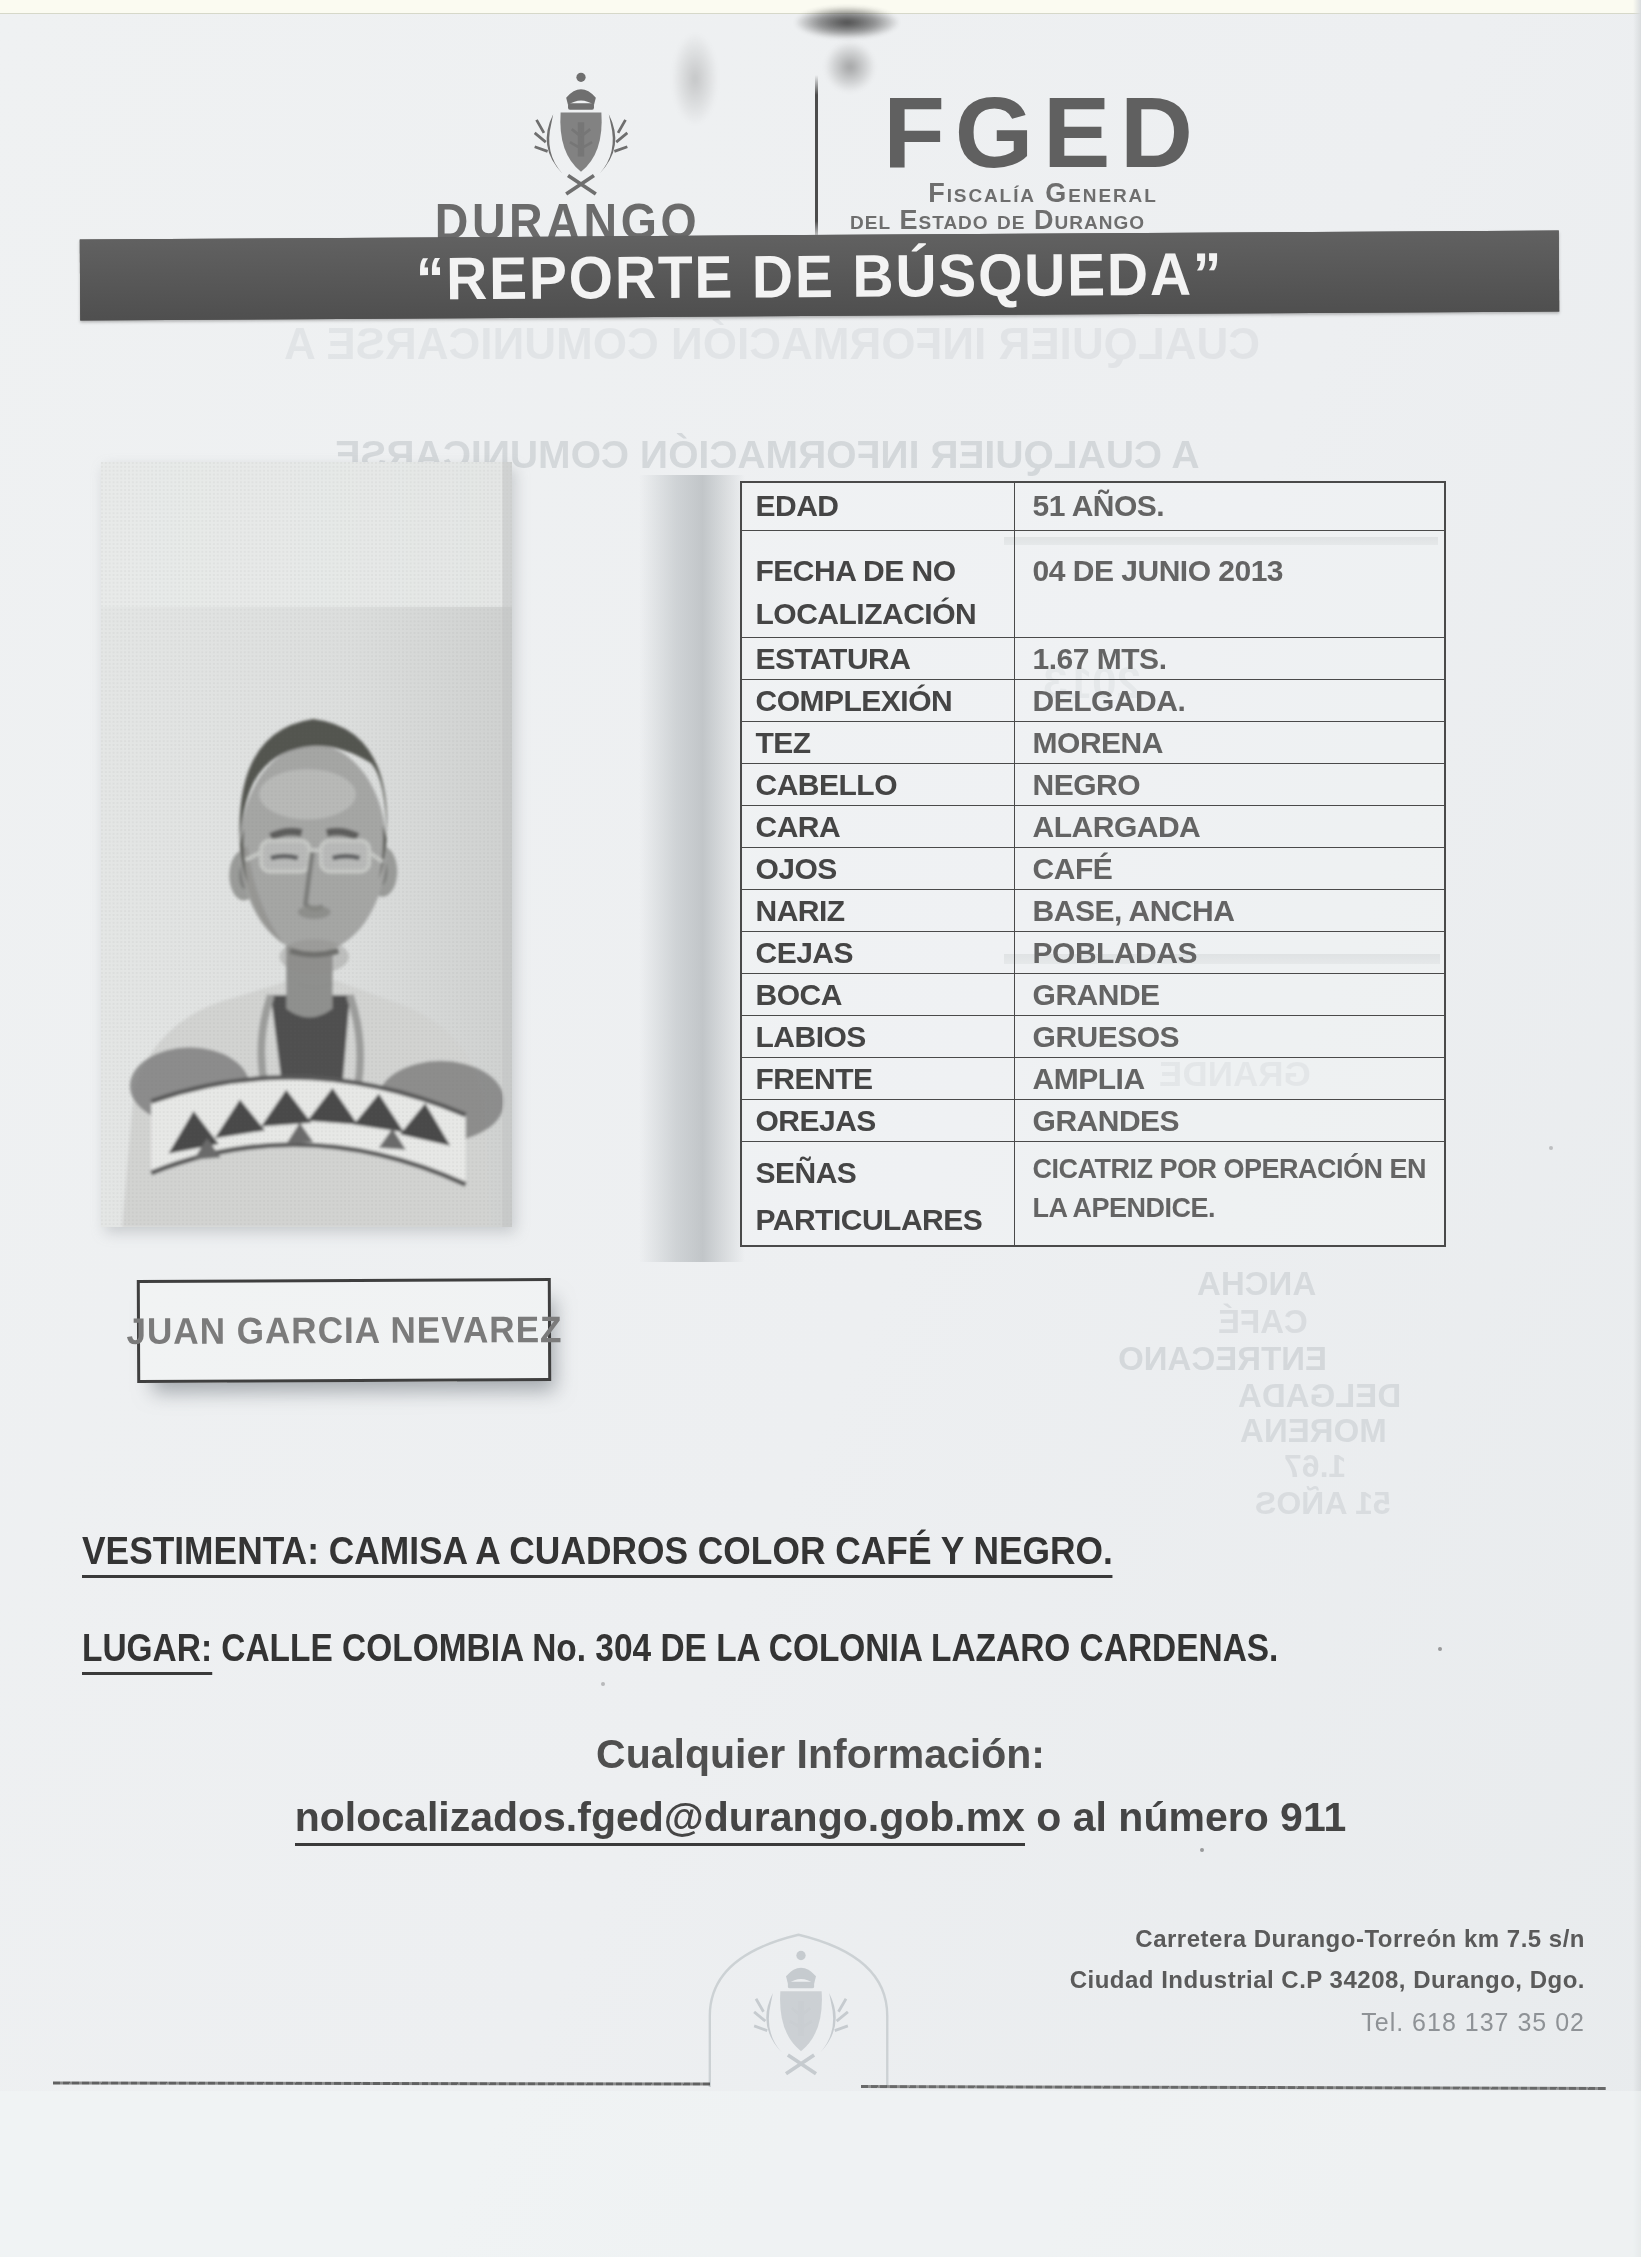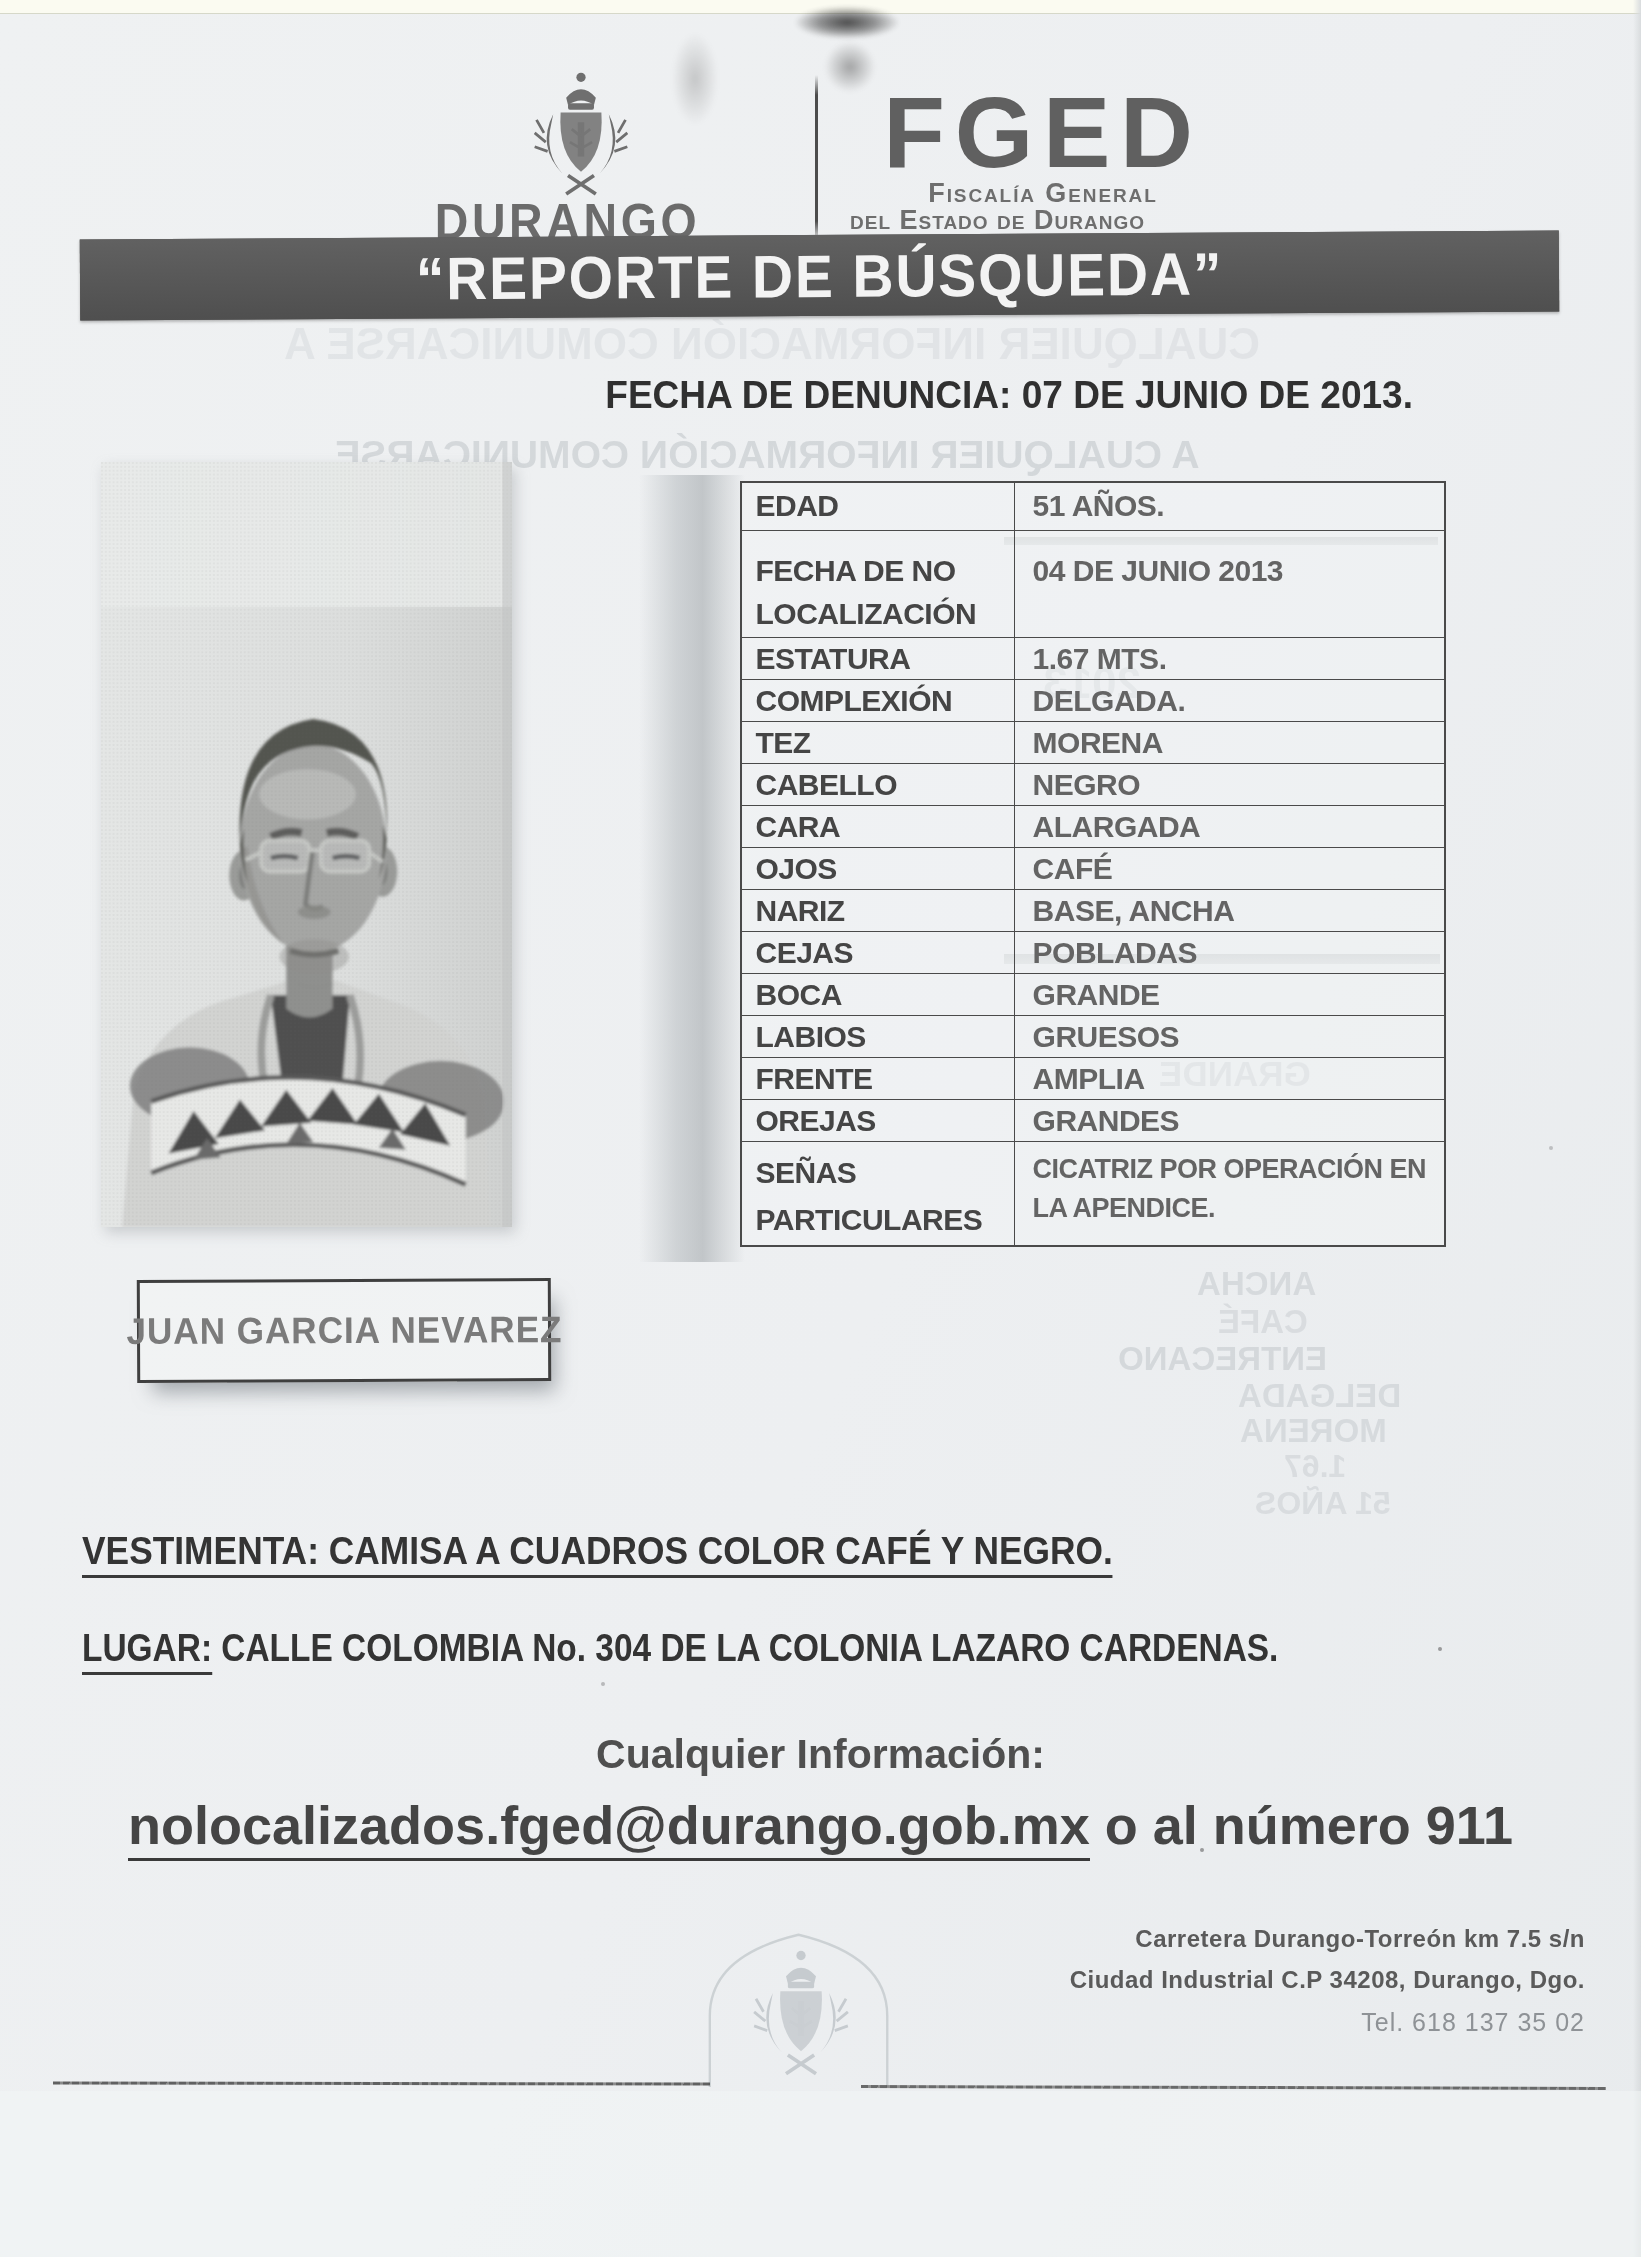--- a/index.html
+++ b/index.html
@@ -76,21 +76,21 @@
 
   
   .stmt{font-weight:bold;font-size:38px;color:#343434;}
   .vestimenta{left:82px;top:1530px;}
   .lugar{left:82px;top:1627px;}
   .u{border-bottom:3.9px solid #3a3a3a;padding-bottom:2.9px;}
 
   .contact-heading{left:0;top:1731px;width:1641px;text-align:center;font-weight:bold;
      font-size:41px;color:#4f4f4f;}
   .contact-line{left:0;top:1794px;width:1641px;text-align:center;font-weight:bold;
-     font-size:54px;color:#454545;}
+     font-size:41px;color:#454545;}
   .contact-line .u{border-bottom-width:3.9px;}
 
   
   .footer{right:56px;top:1919px;text-align:right;line-height:1.7;}
   .footer .f1,.footer .f2{font-weight:bold;font-size:24px;color:#5a5a5a;letter-spacing:0.5px;}
   .footer .f3{font-size:25px;color:#8e9296;letter-spacing:1px;}
 
   
   .wm-arch{left:698px;top:1927px;opacity:.8;}
   .wm-crest{left:722px;top:1946px;width:158px;height:141px;color:#b7bdc2;opacity:.7;}
@@ -160,23 +160,20 @@
   <div class="abs durango-sub">GOBIERNO DEL ESTADO</div>
   <div class="abs hdr-divider"></div>
   <div class="abs fged-acro">FGED</div>
   <div class="abs fged-l1">Fiscalía General</div>
   <div class="abs fged-l2">del Estado de Durango</div>
 
   <div class="abs banner">
     <div class="banner-text">“REPORTE DE BÚSQUEDA”</div>
   </div>
 
-  <div class="abs fecha">
-    <span class="condc">FECHA DE DENUNCIA: 07 DE JUNIO DE 2013.</span>
-  </div>
 
   <div class="abs photo">
     <svg viewBox="0 0 426 792" preserveAspectRatio="none">
       <defs>
         <filter id="soften" x="-5%" y="-5%" width="110%" height="110%">
             <feGaussianBlur stdDeviation="1.8"></feGaussianBlur>
           </filter>
         <pattern id="dots" width="4" height="4" patternUnits="userSpaceOnUse">
             <circle cx="1" cy="1" r=".7" fill="#6a6a6a"></circle>
           </pattern>

